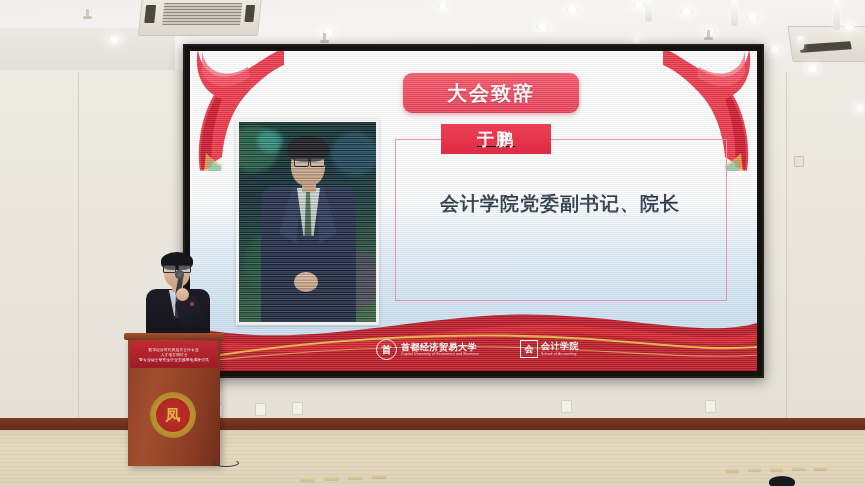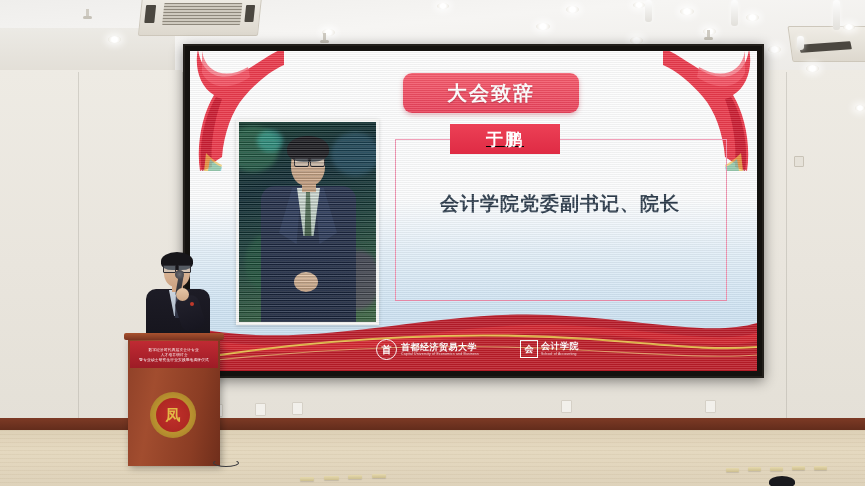--- a/index.html
+++ b/index.html
@@ -53,21 +53,21 @@
 
   
   .title-pill{position:absolute;left:213px;top:22px;width:176px;height:40px;
     border-radius:9px;background:linear-gradient(180deg,#f4596a,#e8415a);
     box-shadow:0 2px 5px rgba(180,40,60,.35);
     display:flex;align-items:center;justify-content:center;}
   .title-pill span{color:#fff;font-size:20px;font-weight:bold;letter-spacing:2px;
     text-shadow:0 1px 2px rgba(130,20,40,.45);}
 
   
-  .name-tag{position:absolute;left:260px;top:73px;width:110px;height:30px;
+  .name-tag{position:absolute;left:251px;top:73px;width:110px;height:30px;
     background:linear-gradient(180deg,#ec4056,#df2b44);
     display:flex;align-items:center;justify-content:center;z-index:3;text-decoration:underline;}
   .name-tag span{color:#fff;font-size:17px;font-weight:bold;letter-spacing:2px;}
 
   
   .pink-frame{position:absolute;left:205px;top:88px;width:330px;height:160px;
     border:1.5px solid #f08fae;}
 
   
   .role-text{position:absolute;left:205px;top:140px;width:330px;text-align:center;

